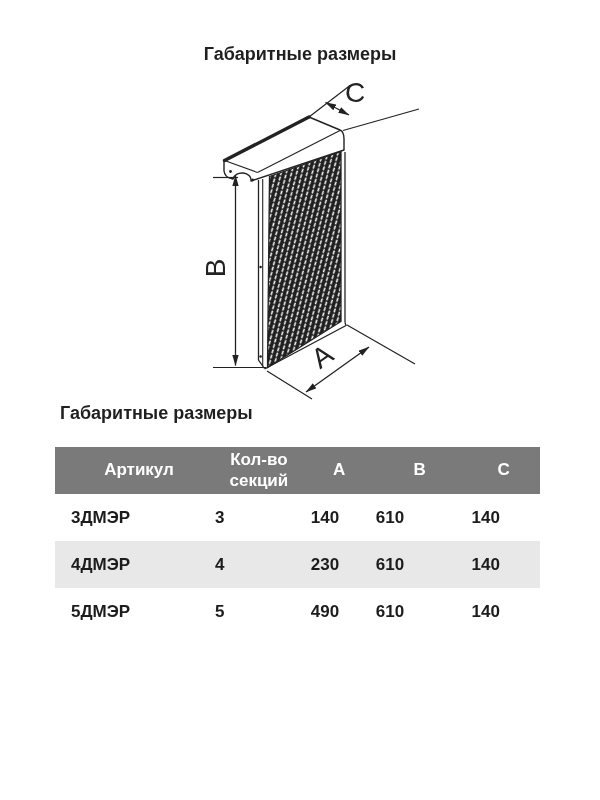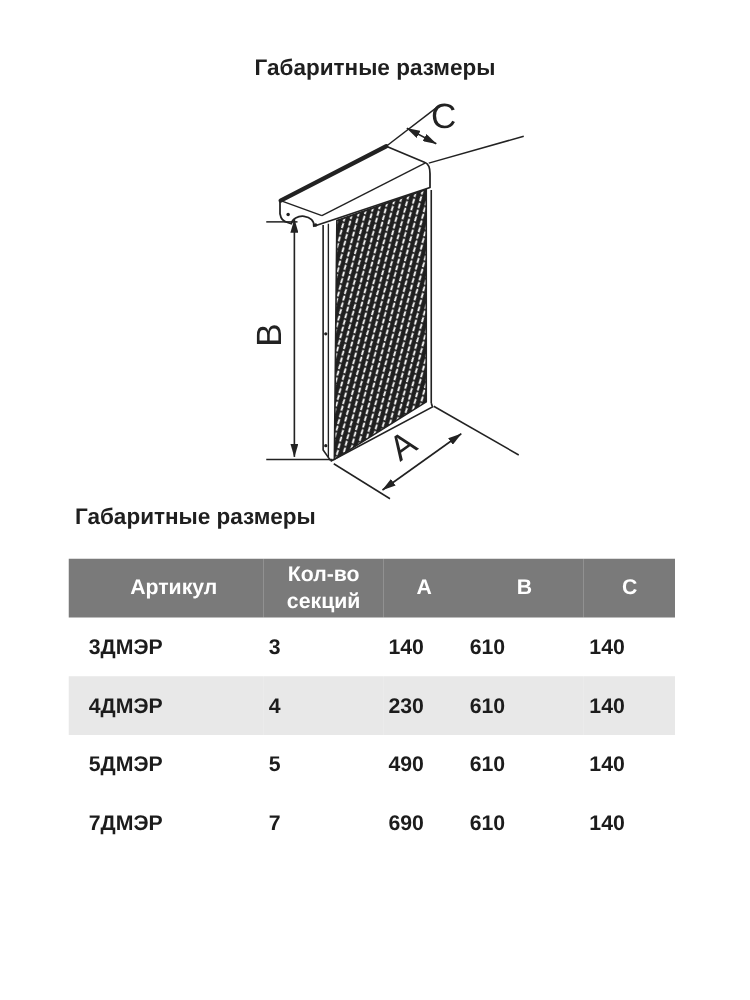--- a/index.html
+++ b/index.html
@@ -119,21 +119,14 @@
         <td>610</td>
         <td>140</td>
       </tr>
       <tr>
         <td>5ДМЭР</td>
         <td>5</td>
         <td>490</td>
         <td>610</td>
         <td>140</td>
       </tr>
-      <tr>
-        <td>7ДМЭР</td>
-        <td>7</td>
-        <td>690</td>
-        <td>610</td>
-        <td>140</td>
-      </tr>
     </tbody>
 </table>
 
 </body></html>

